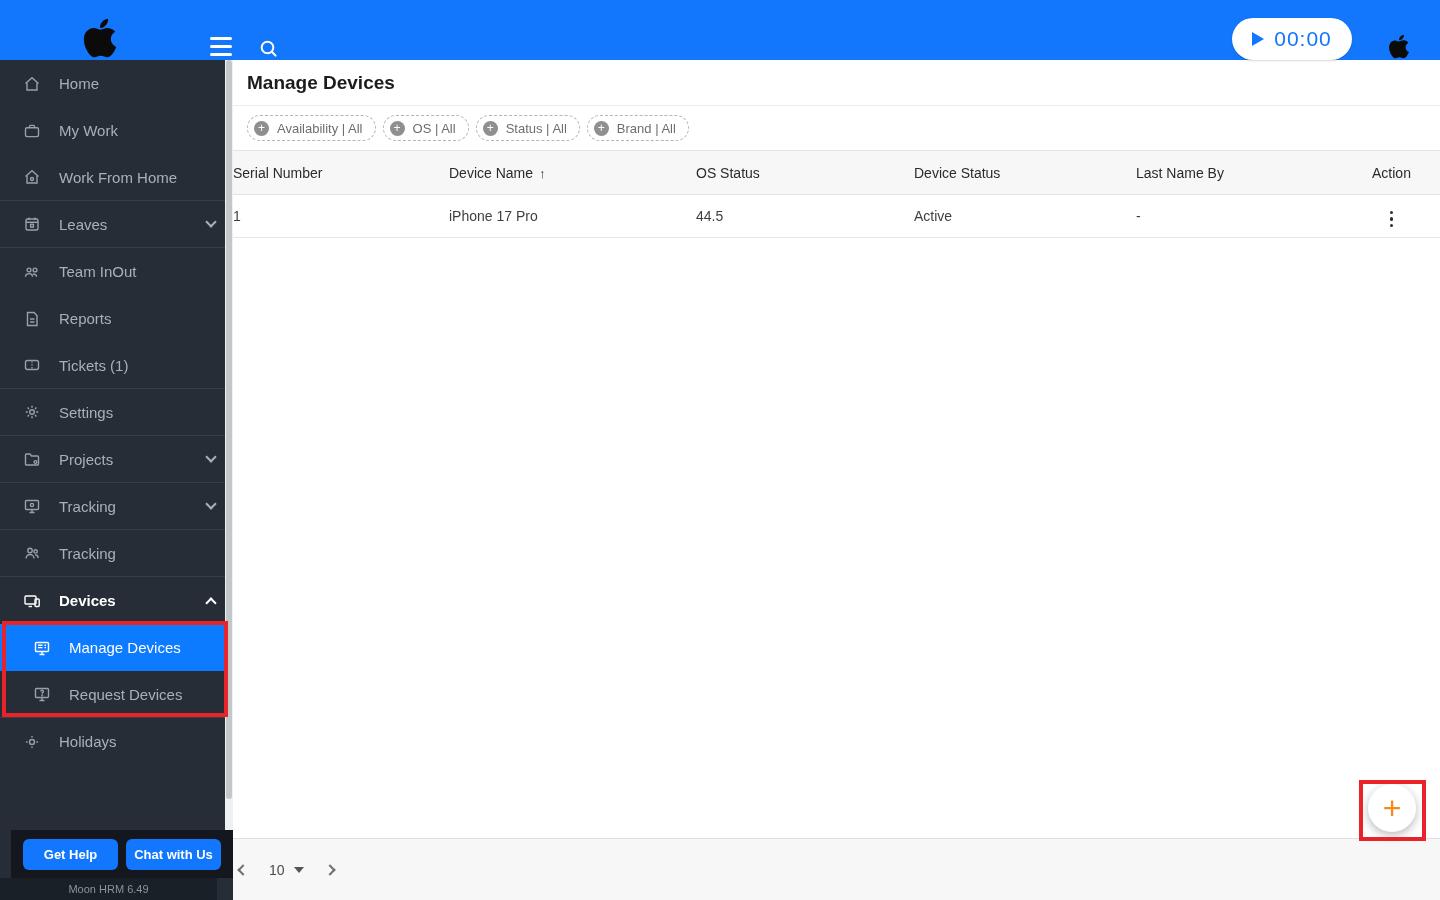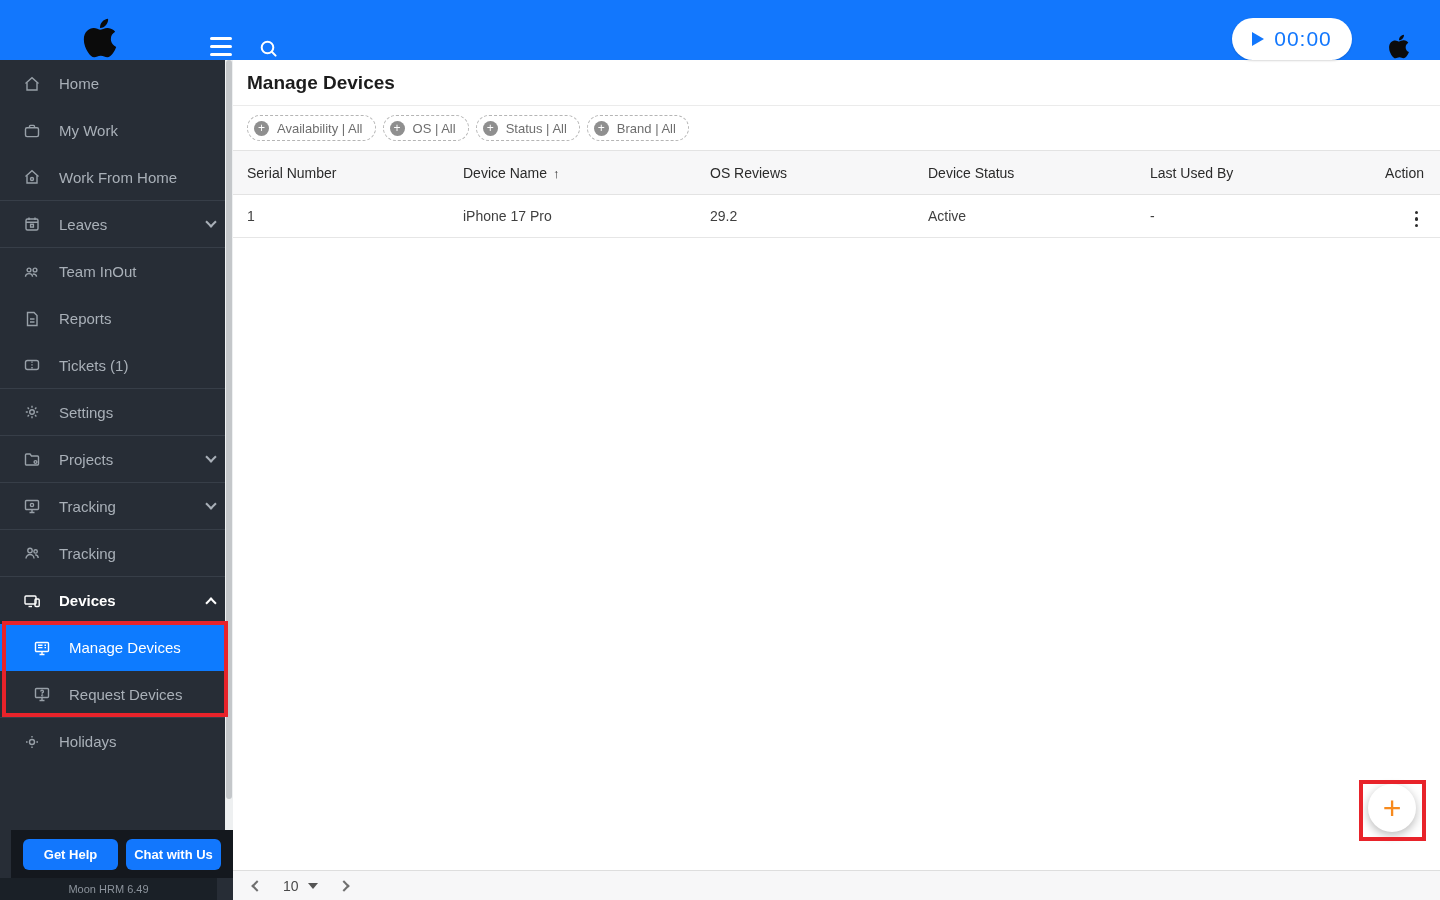--- a/index.html
+++ b/index.html
@@ -50,32 +50,32 @@
   .page-header { height:46px; border-bottom:1px solid #ebebeb; display:flex; align-items:center; padding-left:14px; }
   .page-title { font-size:19px; font-weight:600; color:#1c1c1c; }
 
   .filters { height:44px; display:flex; align-items:center; gap:7px; padding-left:14px; }
   .chip { display:flex; align-items:center; gap:8px; height:26px; padding:0 12px 0 6px; background:#fff; border:1px dashed #b5b5b5; border-radius:14px; cursor:pointer; font-family:inherit; }
   .chip-plus { width:15px; height:15px; border-radius:50%; background:#8f8f8f; color:#fff; font-size:12px; line-height:15px; text-align:center; }
   .chip-label { font-size:13px; color:#6e6e6e; }
 
   .table-header { height:45px; background:#f7f7f8; border-top:1px solid #e3e3e3; border-bottom:1px solid #e3e3e3; display:flex; align-items:center; }
   .table-row { height:43px; background:#fff; border-bottom:1px solid #e6e6e6; display:flex; align-items:center; }
-  .tcell { padding-left:14px; font-size:14px; color:#3f3f3f; }
+  .tcell { font-size:14px; color:#3f3f3f; }
   .table-header .tcell { color:#2b2b2b; }
   .tcol-serial { width:216px; } .tcol-name { width:247px; } .tcol-os { width:218px; }
   .tcol-status { width:222px; } .tcol-last { width:223px; }
-  .tcol-action { flex:1; text-align:right; padding-right:16px; }
+  .tcol-action { flex:1; text-align:center; padding-right:16px; }
   .sort-arrow { margin-left:6px; font-size:13px; color:#2b2b2b; }
   .kebab { display:inline-flex; flex-direction:column; gap:3px; cursor:pointer; padding:4px 6px; background:none; border:none; }
   .kebab i { width:3.5px; height:3.5px; border-radius:50%; background:#2d2d2d; }
 
   .main-fill { flex:1; }
 
-  .pagination-bar { height:30px; background:#f7f7f8; border-top:1px solid #dedede; display:flex; align-items:center; gap:16px; padding-left:14px; }
+  .pagination-bar { height:62px; background:#f7f7f8; border-top:1px solid #dedede; display:flex; align-items:center; gap:16px; padding-left:0; }
   .pg-chev { background:none; border:none; cursor:pointer; padding:6px; display:flex; }
   .pg-chev span { width:8px; height:8px; border-left:2px solid #6f6f6f; border-bottom:2px solid #6f6f6f; }
   .pg-chev.prev span { transform:rotate(45deg); }
   .pg-chev.next span { transform:rotate(-135deg); }
   .page-size { display:flex; align-items:center; gap:9px; cursor:pointer; }
   .page-size .val { font-size:14px; color:#4a4a4a; }
   .caret-down { width:0; height:0; border-left:5px solid transparent; border-right:5px solid transparent; border-top:6px solid #555; }
 
   
   .fab { position:absolute; left:1368px; top:784px; width:48px; height:48px; border-radius:50%; background:#fff; border:none; box-shadow:0 3px 10px rgba(0,0,0,.28); cursor:pointer; z-index:4; color:#f78a1d; font-size:32px; font-weight:400; line-height:44px; text-align:center; }
@@ -307,30 +307,30 @@
         <span class="chip-plus">+</span>
         <span class="chip-label">Brand | All</span>
       </button>
     </div>
 
     <div class="table-header">
       <div class="tcell tcol-serial">Serial Number</div>
       <div class="tcell tcol-name">
         <span>Device Name</span><span class="sort-arrow">↑</span>
       </div>
-      <div class="tcell tcol-os">OS Reviews</div>
+      <div class="tcell tcol-os">OS Status</div>
       <div class="tcell tcol-status">Device Status</div>
-      <div class="tcell tcol-last">Last Used By</div>
+      <div class="tcell tcol-last">Last Name By</div>
       <div class="tcell tcol-action">Action</div>
     </div>
 
     <div class="table-row">
       <div class="tcell tcol-serial">1</div>
       <div class="tcell tcol-name">iPhone 17 Pro</div>
-      <div class="tcell tcol-os">29.2</div>
+      <div class="tcell tcol-os">44.5</div>
       <div class="tcell tcol-status">Active</div>
       <div class="tcell tcol-last">-</div>
       <div class="tcell tcol-action">
         <button class="kebab" aria-label="row actions">
             <i></i>
             <i></i>
             <i></i>
           </button>
       </div>
     </div>

